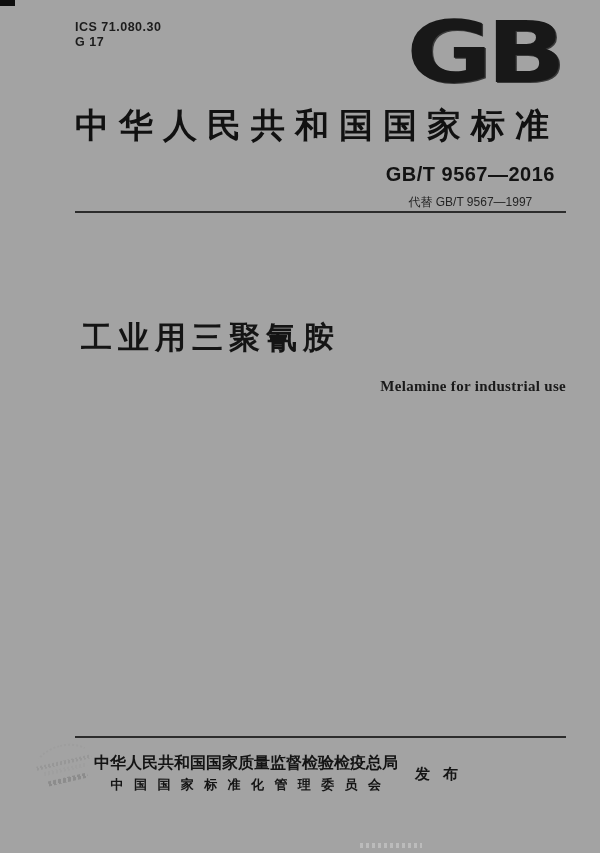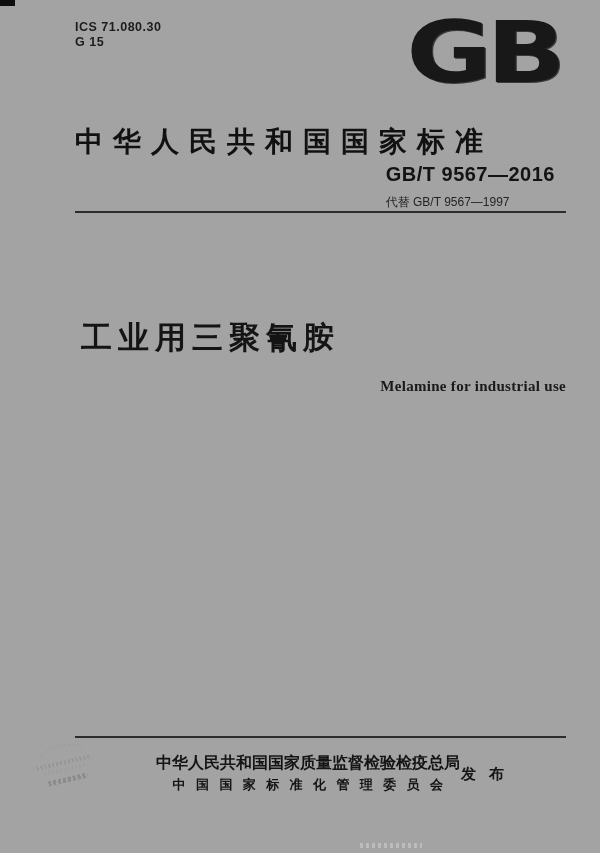--- a/index.html
+++ b/index.html
@@ -50,31 +50,30 @@
     text-shadow: 1px 1px 0 #3a3a3a;
   }
 
   .heading {
     position: absolute;
     left: 75px; top: 106px;
     width: 491px;
     white-space: nowrap;
     font-family: "Liberation Serif", "DejaVu Serif", serif;
     font-weight: bold;
-    font-size: 28px;
+    font-size: 34px;
     line-height: 40px;
     letter-spacing: 10px;
     color: #111;
-    margin-top: 16px;
   }
 
   .std-block {
     position: absolute;
     right: 45px; top: 163px;
-    text-align: left;
+    text-align: center;
   }
   .std-number {
     font-size: 20px;
     font-weight: bold;
     letter-spacing: 0.5px;
     color: #131313;
   }
   .std-replaces {
     margin-top: 8px;
     font-size: 12px;
@@ -128,22 +127,22 @@
     white-space: nowrap;
   }
   .dates-row .cjk { margin-left: 7px; letter-spacing: 2px; }
 
   .publisher-row {
     position: absolute;
     left: 75px; top: 752px;
     width: 491px;
     padding-left: 18px;
     display: flex;
-    justify-content: center;
     align-items: center;
+    gap: 16px;
   }
   .publishers {
     width: 306px;
     text-align: center;
     font-weight: bold;
     color: #141414;
   }
   .publisher-line1 {
     font-size: 16px;
     line-height: 22px;
@@ -209,21 +208,21 @@
 </style>
 </head>
 <body>
 
 <div class="page">
 
   <div class="corner-mark"></div>
 
   <div class="ics-block">
     <div>ICS 71.080.30</div>
-    <div>G 15</div>
+    <div>G 17</div>
   </div>
 
   <div class="gb-logo">GB</div>
 
   <div class="heading">中华人民共和国国家标准</div>
 
   <div class="std-block">
     <div class="std-number">GB/T 9567—2016</div>
     <div class="std-replaces">代替 GB/T 9567—1997</div>
   </div>

